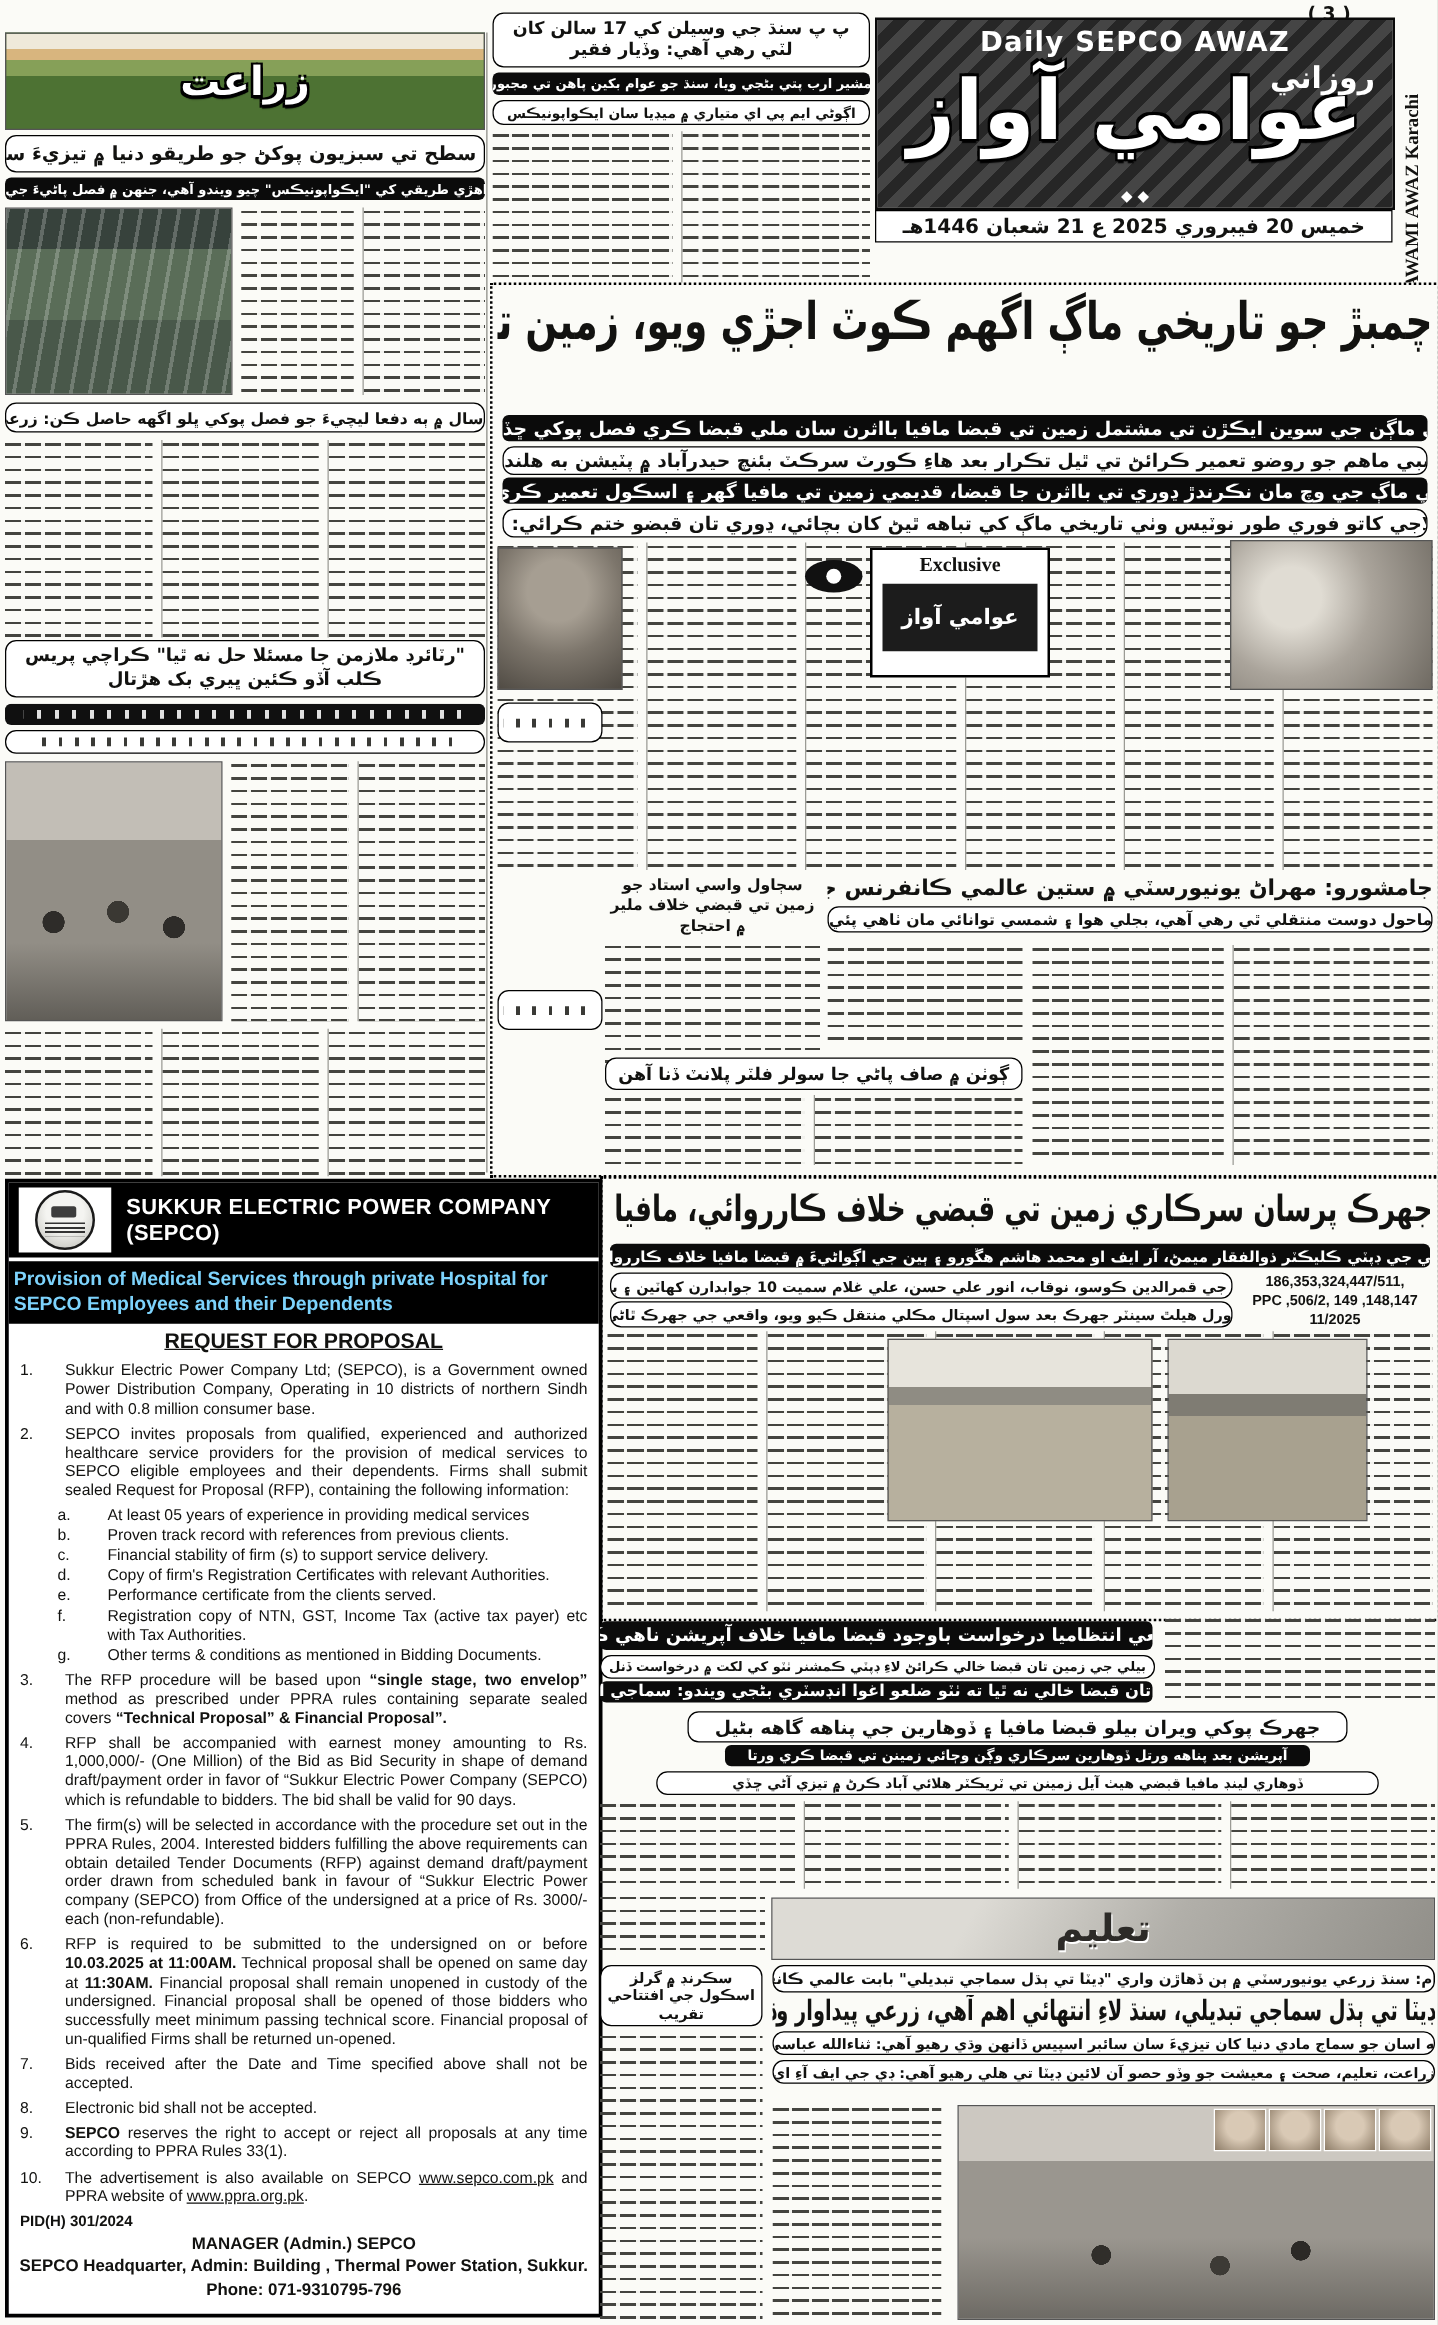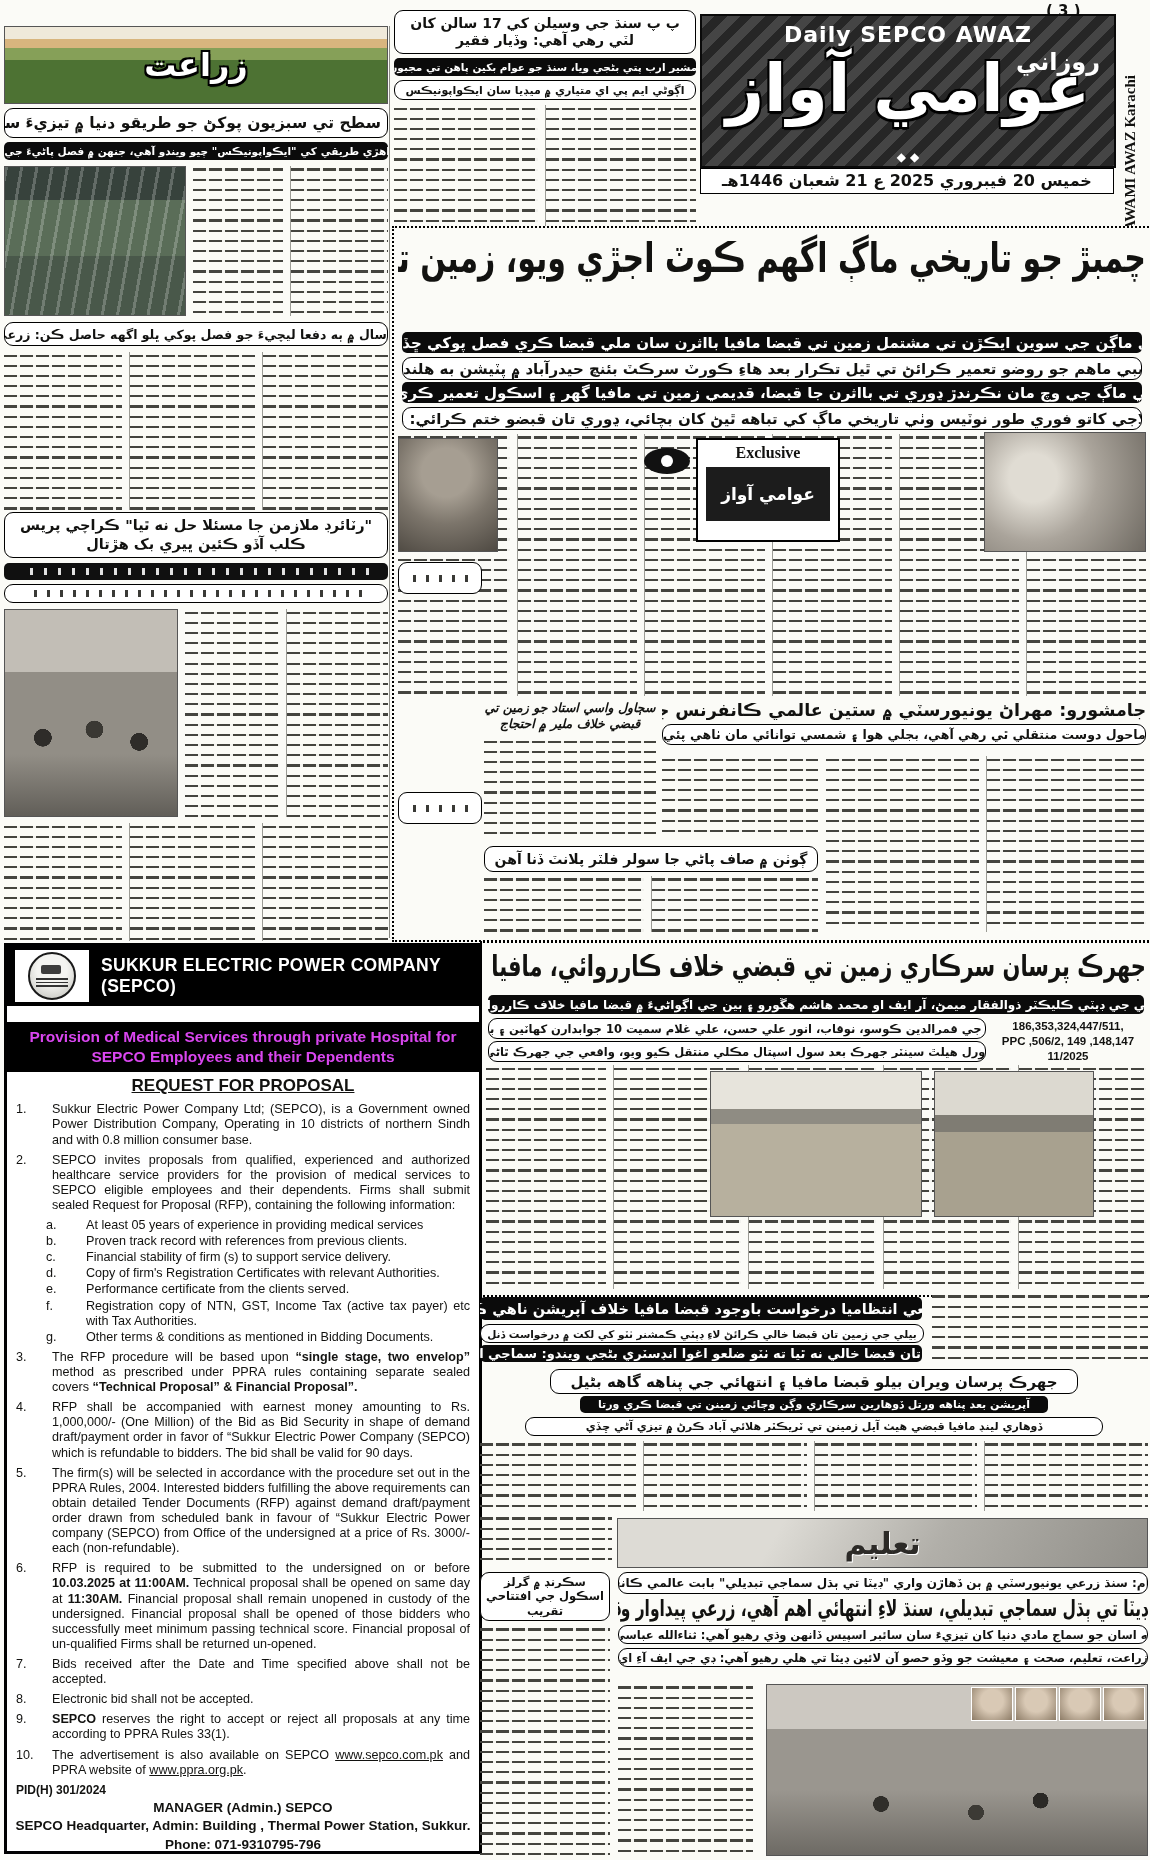--- a/index.html
+++ b/index.html
@@ -150,21 +150,21 @@
       <div class="abs photo ph-ruins" style="left:0;top:206px;width:98px;height:112px;"></div>
       <div class="abs eye" style="left:246px;top:216px;"></div>
       <div class="abs" style="left:298px;top:206px;width:140px;height:100px;border:2px solid #000;background:#fff;">
         <div class="ctr b" style="font-size:16px;margin-top:4px;font-family:'Liberation Serif',serif;">Exclusive</div>
         <div style="margin:5px 8px 0 8px;height:54px;background:#1c1c1c;display:flex;align-items:center;justify-content:center;">
           <span class="rtl b" style="color:#fff;font-size:17px;">عوامي آواز</span>
         </div>
       </div>
       <div class="abs photo ph-rocks" style="right:0;top:200px;width:160px;height:118px;"></div>
 
-      <div class="abs" style="left:86px;top:468px;width:172px;font-style:italic;">
+      <div class="abs" style="left:86px;top:468px;width:172px;">
         <div class="ctr b rtl" style="font-size:12.5px;line-height:1.3;">سڄاول واسي استاد جو زمين تي قبضي خلاف ملير ۾ احتجاج</div>
         <div class="gk" style="margin-top:5px;height:102px;"></div>
       </div>
 
       <div class="abs" style="left:264px;top:468px;right:0;">
         <div class="ctr b rtl nw" style="font-size:17.5px;">جامشورو: مهراڻ يونيورسٽي ۾ ستين عالمي ڪانفرنس جي افتتاحي تقريب</div>
         <div class="h-box nw" style="margin-top:4px;height:19px;font-size:12.5px;">توانائي جي ماحول دوست منتقلي ٿي رهي آهي، بجلي هوا ۽ شمسي توانائي مان ٺاهي پئي وڃي: مقرر</div>
       </div>
       <div class="abs gk" style="left:264px;top:524px;width:156px;height:84px;"></div>
       <div class="abs cols" style="left:428px;top:524px;right:0;height:176px;">
@@ -203,21 +203,21 @@
     </div>
   </div>
 
   <div class="abs sepco" style="left:4px;top:943px;width:472px;height:905px;font-family:'Liberation Sans',sans-serif;">
     <div class="sepco-bar">
       <div class="logo-tile">
           <div class="seal"></div>
         </div>
       <div class="b" style="font-size:17.5px;letter-spacing:.3px;">SUKKUR ELECTRIC POWER COMPANY (SEPCO)</div>
     </div>
-    <div style="background:#000;color:#d946ef;text-align:center;font-weight:bold;font-size:15.5px;line-height:1.3;padding:5px 4px;margin-top:16px;">
+    <div style="background:#000;color:#7dd3fc;text-align:left;font-weight:bold;font-size:15.5px;line-height:1.3;padding:5px 4px;margin-top:3px;">
       <div>Provision of Medical Services through private Hospital for</div>
       <div>SEPCO Employees and their Dependents</div>
     </div>
     <div class="ctr b u" style="font-size:17px;margin:4px 0 6px 0;">REQUEST FOR PROPOSAL</div>
 
     <div style="padding:0 9px;font-size:12.6px;line-height:1.2;">
       <div class="srow">
           <span class="snum">1.</span>
           <span class="stxt">Sukkur Electric Power Company Ltd; (SEPCO), is a Government owned Power Distribution Company, Operating in 10 districts of northern Sindh and with 0.8 million consumer base.</span>
         </div>
@@ -316,21 +316,21 @@
       <div class="abs photo ph-land2" style="left:448px;top:124px;width:158px;height:144px;"></div>
     </div>
   </div>
 
   <div class="abs" style="left:480px;top:1293px;width:668px;height:218px;">
     <div style="position:relative;width:100%;height:100%;">
       <div class="abs h-bar nw" style="left:0;top:4px;width:442px;height:23px;font-size:14.5px;">ضلعي انتظاميا درخواست باوجود قبضا مافيا خلاف آپريشن ناهي ڪيو</div>
       <div class="abs h-box nw" style="left:0;top:31px;width:442px;height:17px;font-size:10.5px;">بيلي جي زمين تان قبضا خالي ڪرائڻ لاءِ ڊپٽي ڪمشنر ٺٽو کي لکت ۾ درخواست ڏنل</div>
       <div class="abs h-bar nw" style="left:0;top:52px;width:442px;height:17px;font-size:13px;">بيلي تان قبضا خالي نه ٿيا ته ٺٽو ضلعو اغوا انڊسٽري بڻجي ويندو: سماجي اڳواڻ</div>
       <div class="abs gk" style="left:452px;right:0;top:0;height:70px;"></div>
-      <div class="abs h-box nw" style="left:70px;right:70px;top:76px;height:23px;font-size:15px;">جهرڪ پرسان ويران بيلو قبضا مافيا ۽ انتهائي جي پناهه گاهه بڻيل</div>
+      <div class="abs h-box nw" style="left:70px;right:70px;top:76px;height:23px;font-size:15px;">جهرڪ پوکي ويران بيلو قبضا مافيا ۽ ڏوهارين جي پناهه گاهه بڻيل</div>
       <div class="abs h-bar nw" style="left:100px;right:100px;top:103px;height:17px;font-size:11px;">آپريشن بعد پناهه ورتل ڏوهارين سرڪاري وڳن وڄائي زمينن تي قبضا ڪري ورتا</div>
       <div class="abs h-box nw" style="left:45px;right:45px;top:124px;height:17px;font-size:11px;">ڏوهاري لينڊ مافيا قبضي هيٺ آيل زمينن تي ٽريڪٽر هلائي آباد ڪرڻ ۾ تيزي آڻي ڇڏي</div>
       <div class="abs cols" style="left:0;right:0;top:148px;bottom:0;">
         <div class="gk"></div>
         <div class="gk"></div>
         <div class="gk"></div>
         <div class="gk"></div>
       </div>
     </div>
   </div>

